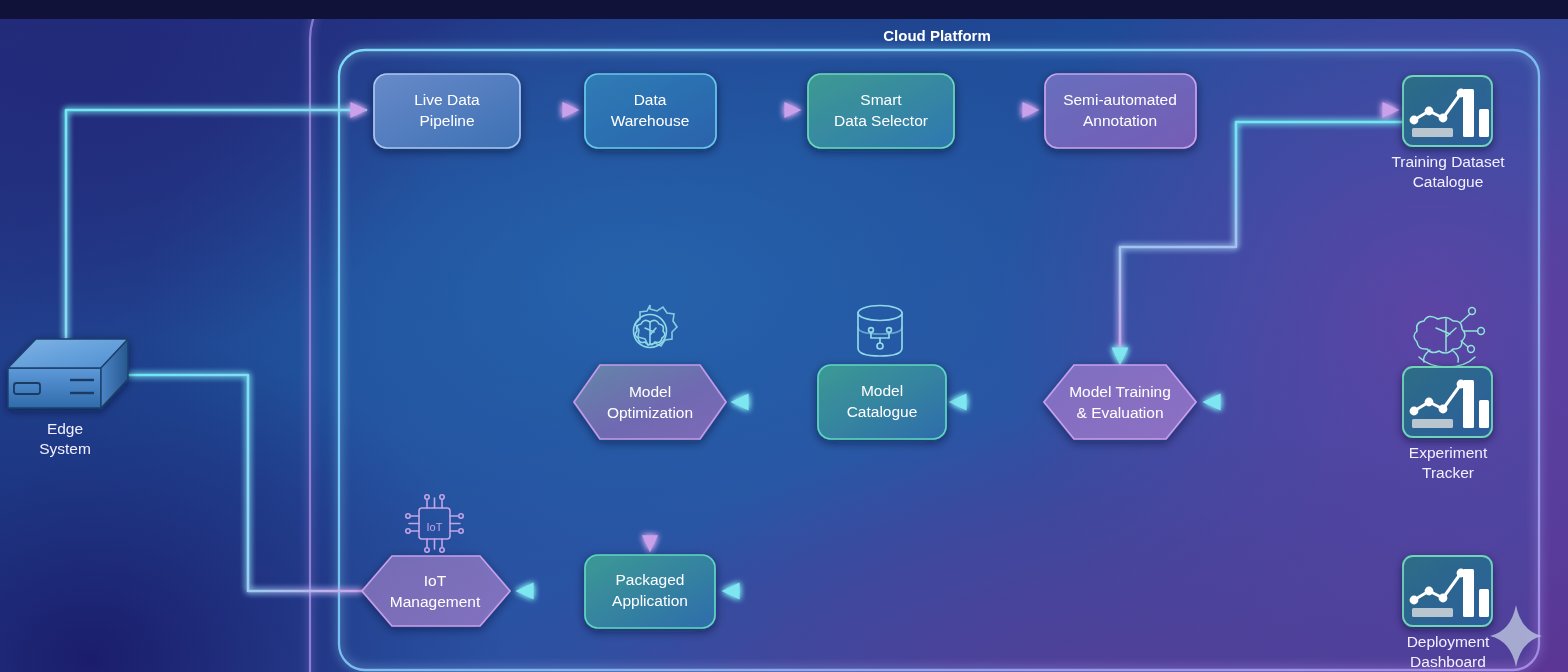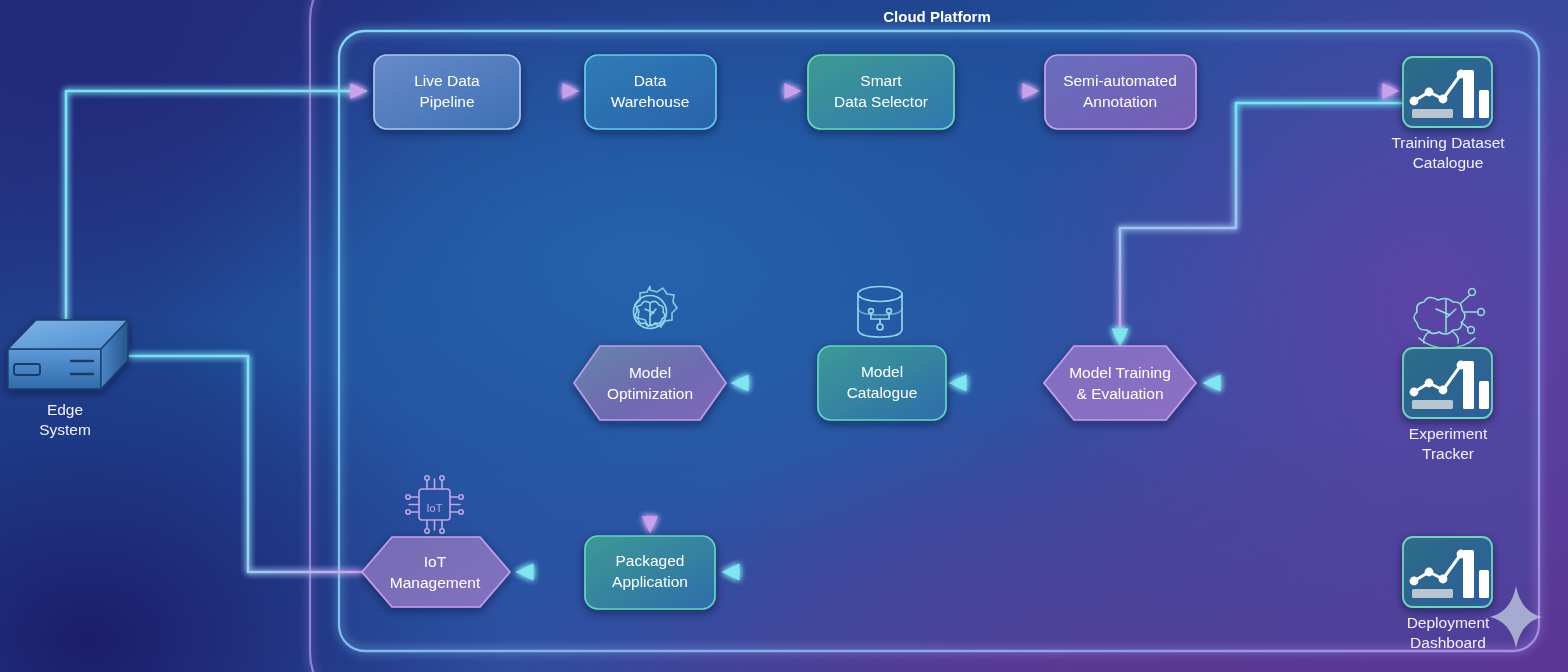--- a/index.html
+++ b/index.html
@@ -2,21 +2,21 @@
 <html><head>
 <meta charset="utf-8">
 <style>
   * { box-sizing: border-box; margin:0; padding:0; }
   html,body{ background:#10123a; }
   body{
     width:1568px; height:672px;
     font-family:"Liberation Sans", sans-serif;
     overflow:hidden; position:relative;
   }
-  #stage{ position:absolute; inset:0; width:1568px; height:628px; }
+  #stage{ position:absolute; inset:0; width:1568px; height:628px;margin-top:19px; }
   svg.layer{ position:absolute; left:0; top:0; width:1568px; height:672px; }
 
   .nodetext{
     fill:#ffffff;
     font-family:"Liberation Sans", sans-serif;
     font-size:15.5px;
     text-anchor:middle;
     dominant-baseline:middle;
     paint-order:stroke;
   }

